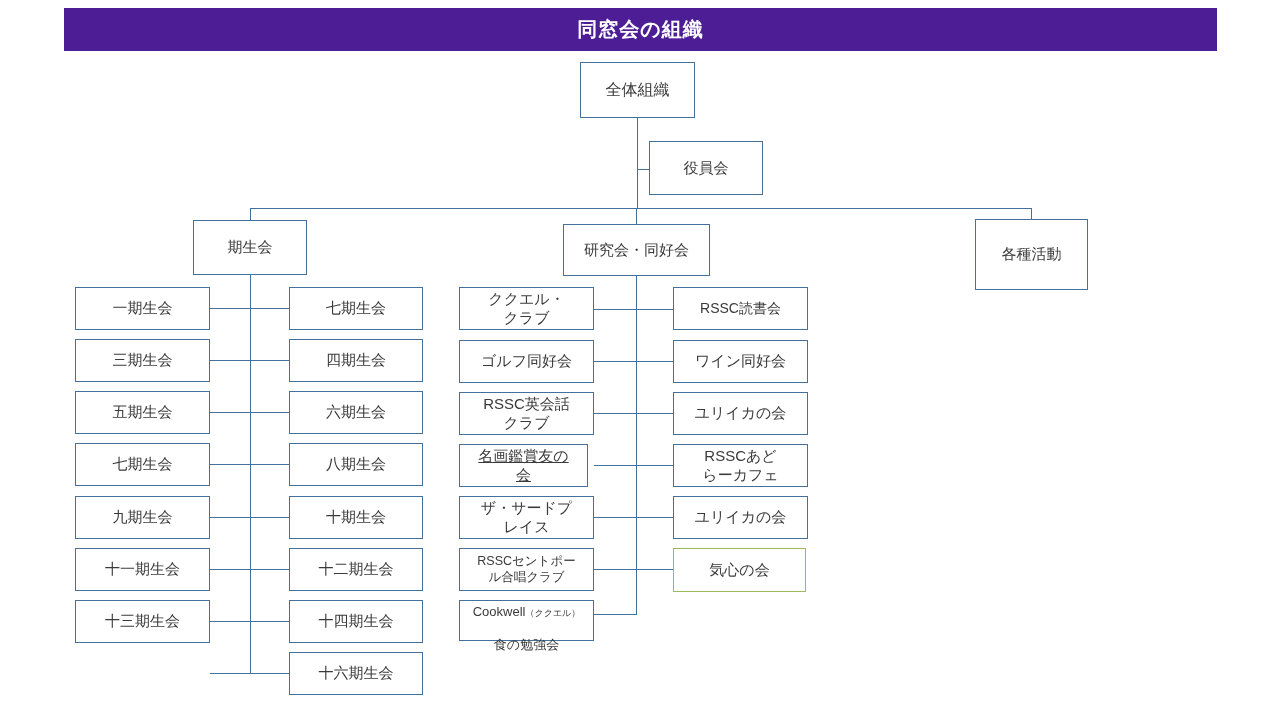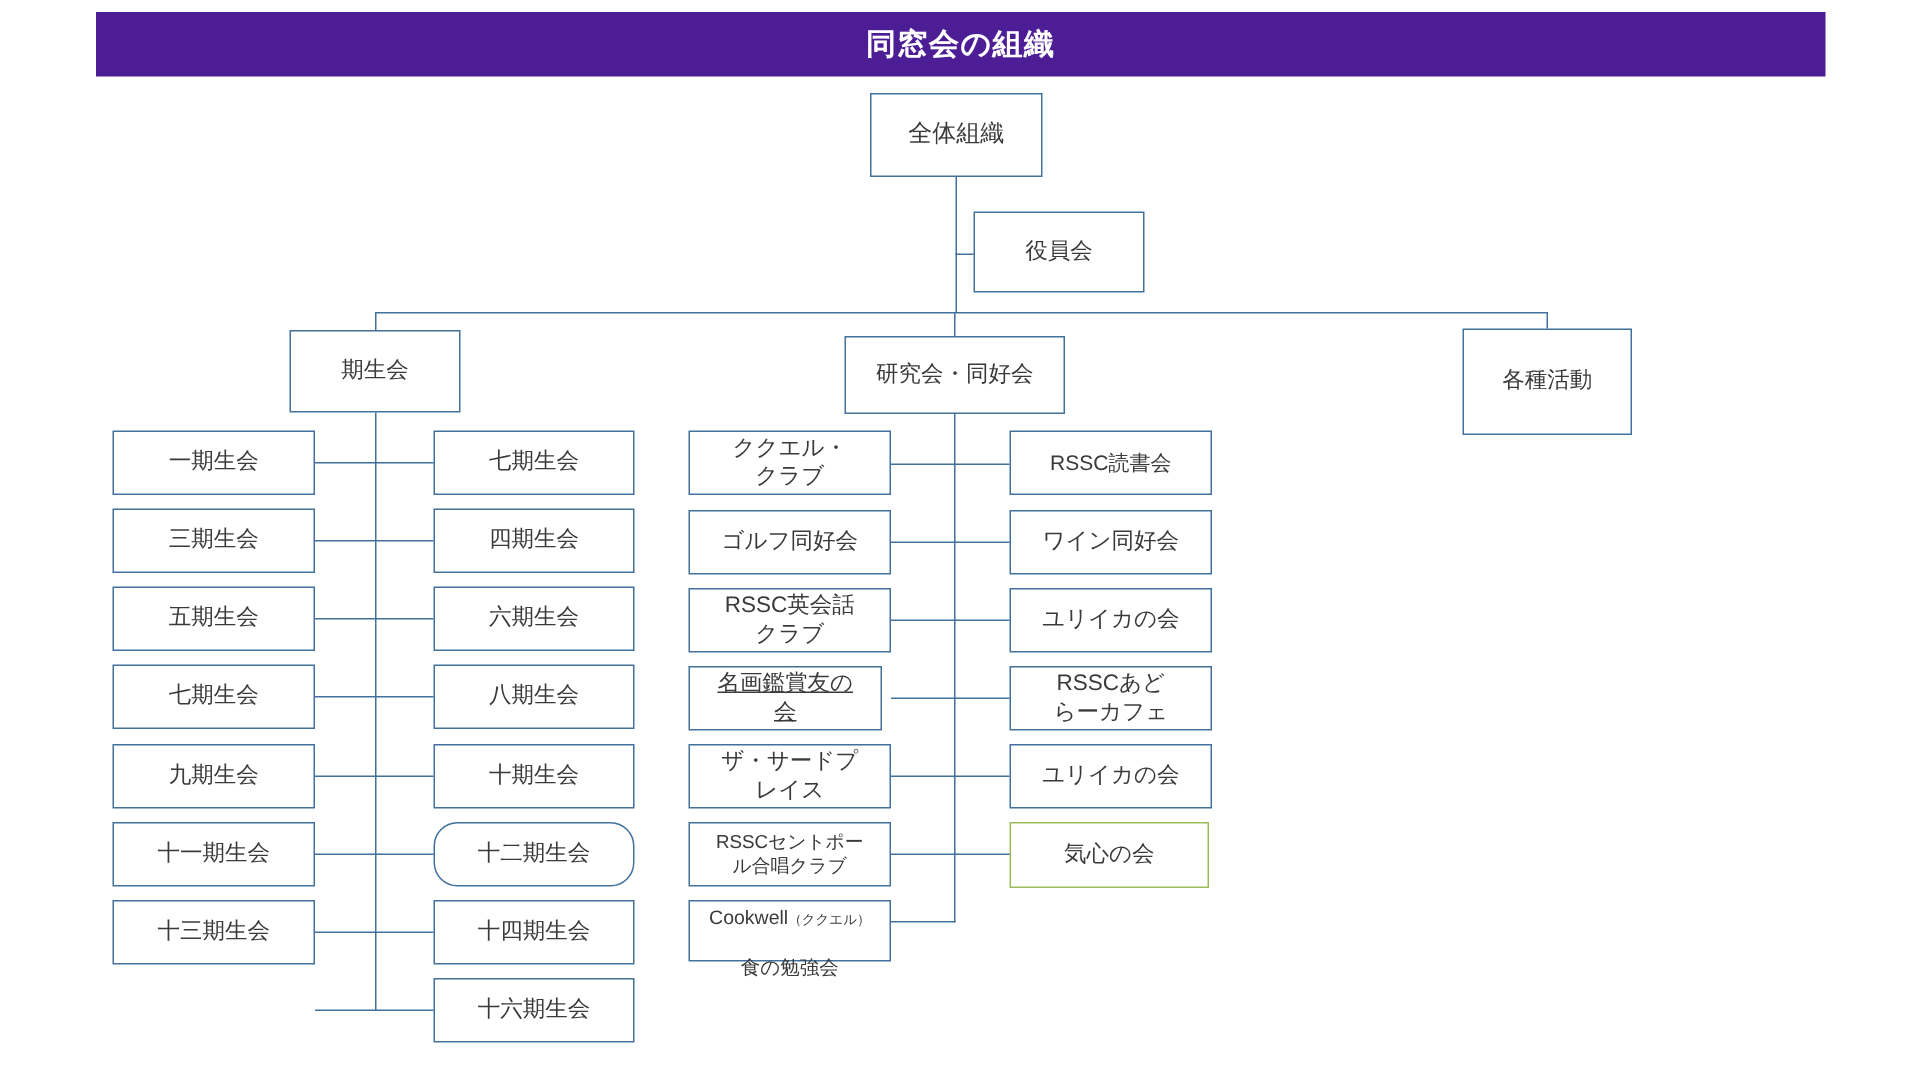--- a/index.html
+++ b/index.html
@@ -50,21 +50,21 @@
   <div class="node child" style="left:75px;top:443px;width:135px;height:43px;">七期生会</div>
   <div class="node child" style="left:75px;top:496px;width:135px;height:43px;">九期生会</div>
   <div class="node child" style="left:75px;top:548px;width:135px;height:43px;">十一期生会</div>
   <div class="node child" style="left:75px;top:600px;width:135px;height:43px;">十三期生会</div>
 
   <div class="node child" style="left:289px;top:287px;width:134px;height:43px;">七期生会</div>
   <div class="node child" style="left:289px;top:339px;width:134px;height:43px;">四期生会</div>
   <div class="node child" style="left:289px;top:391px;width:134px;height:43px;">六期生会</div>
   <div class="node child" style="left:289px;top:443px;width:134px;height:43px;">八期生会</div>
   <div class="node child" style="left:289px;top:496px;width:134px;height:43px;">十期生会</div>
-  <div class="node child" style="left:289px;top:548px;width:134px;height:43px;border-radius:16px;">十二期生会</div>
+  <div class="node child" style="left:289px;top:548px;width:134px;height:43px;">十二期生会</div>
   <div class="node child" style="left:289px;top:600px;width:134px;height:43px;">十四期生会</div>
   <div class="node child" style="left:289px;top:652px;width:134px;height:43px;">十六期生会</div>
 
   <div class="node child" style="left:459px;top:287px;width:135px;height:43px;">ククエル・
 クラブ</div>
   <div class="node child" style="left:459px;top:340px;width:135px;height:43px;">ゴルフ同好会</div>
   <div class="node child" style="left:459px;top:392px;width:135px;height:43px;">RSSC英会話
 クラブ</div>
   <div class="node child" style="left:459px;top:444px;width:129px;height:43px;text-decoration:underline;">名画鑑賞友の
 会</div>

